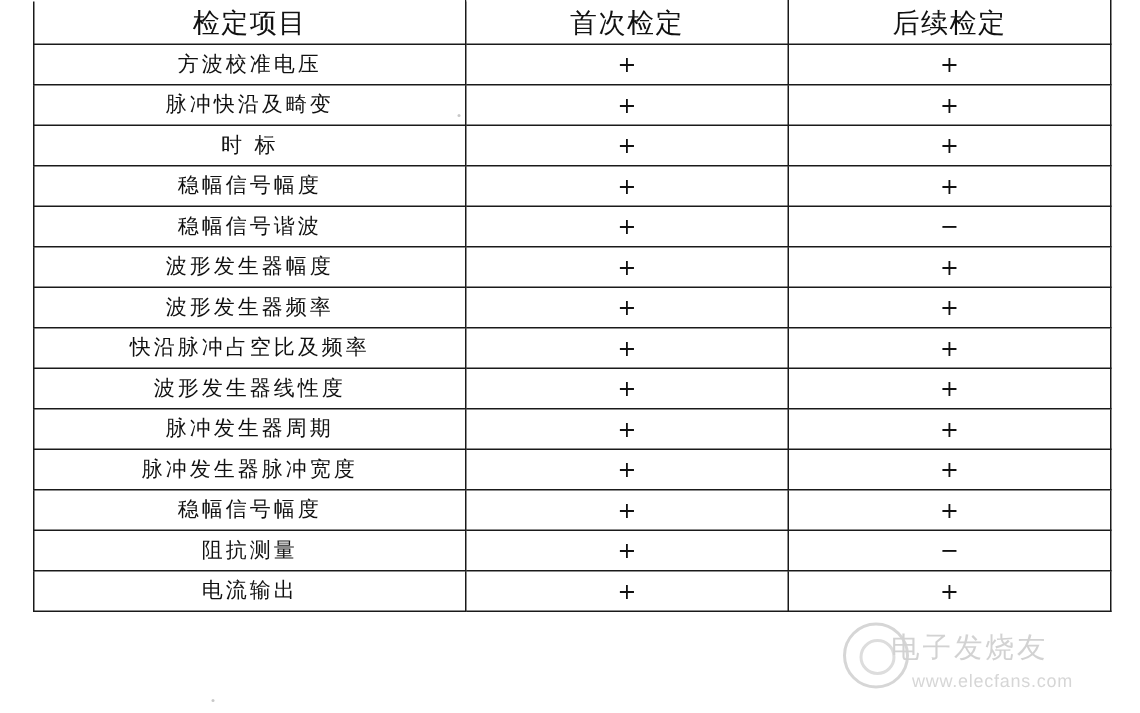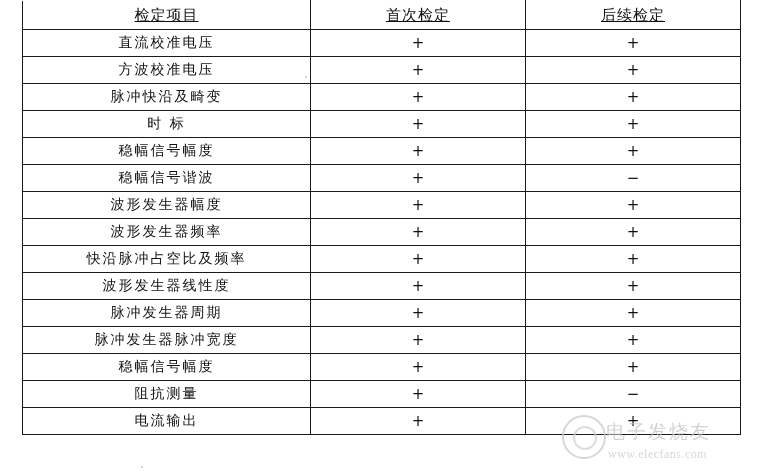--- a/index.html
+++ b/index.html
@@ -38,23 +38,22 @@
     text-align: center;
     vertical-align: middle;
     height: 26px;
     font-size: 14px;
     font-weight: normal;
     letter-spacing: 1px;
     padding: 0;
   }
   table.spec-table thead th {
     height: 28px;
-    font-size: 15px;
+    font-size: 18px;
     border-top: none;
-    text-decoration: underline;
   }
   
   table.spec-table thead th.hcell {
     border-top: 1px solid #ffffff;
   }
   table.spec-table td.mark {
     font-size: 15px;
     letter-spacing: 0;
   }
   table.spec-table td.item {
@@ -95,36 +94,36 @@
     position: absolute;
     left: 9px;
     top: 9px;
     width: 20px;
     height: 20px;
     border: 2px solid #d2d2d2;
     border-radius: 50%;
   }
   .wm-text {
     position: absolute;
-    left: 44px;
+    left: 32px;
     top: 10px;
     font-size: 19px;
     color: #c4c4c4;
     letter-spacing: 2px;
     white-space: nowrap;
   }
   .wm-url {
     position: absolute;
     left: 46px;
     top: 38px;
     font-size: 12px;
     color: #c9c9c9;
     letter-spacing: .5px;
     white-space: nowrap;
-    font-family: Liberation Serif, serif;
+    font-family: Liberation Sans, sans-serif;
   }
 </style>
 </head>
 <body>
 
 <div class="page">
 
   <table class="spec-table">
     <colgroup>
       <col class="c1">
@@ -133,25 +132,20 @@
     </colgroup>
     <thead>
       <tr>
         <th class="hcell">检定项目</th>
         <th class="hcell">首次检定</th>
         <th class="hcell">后续检定</th>
       </tr>
     </thead>
     <tbody>
       <tr>
-        <td class="item">直流校准电压</td>
-        <td class="mark">+</td>
-        <td class="mark">+</td>
-      </tr>
-      <tr>
         <td class="item">方波校准电压</td>
         <td class="mark">+</td>
         <td class="mark">+</td>
       </tr>
       <tr>
         <td class="item">脉冲快沿及畸变</td>
         <td class="mark">+</td>
         <td class="mark">+</td>
       </tr>
       <tr>

